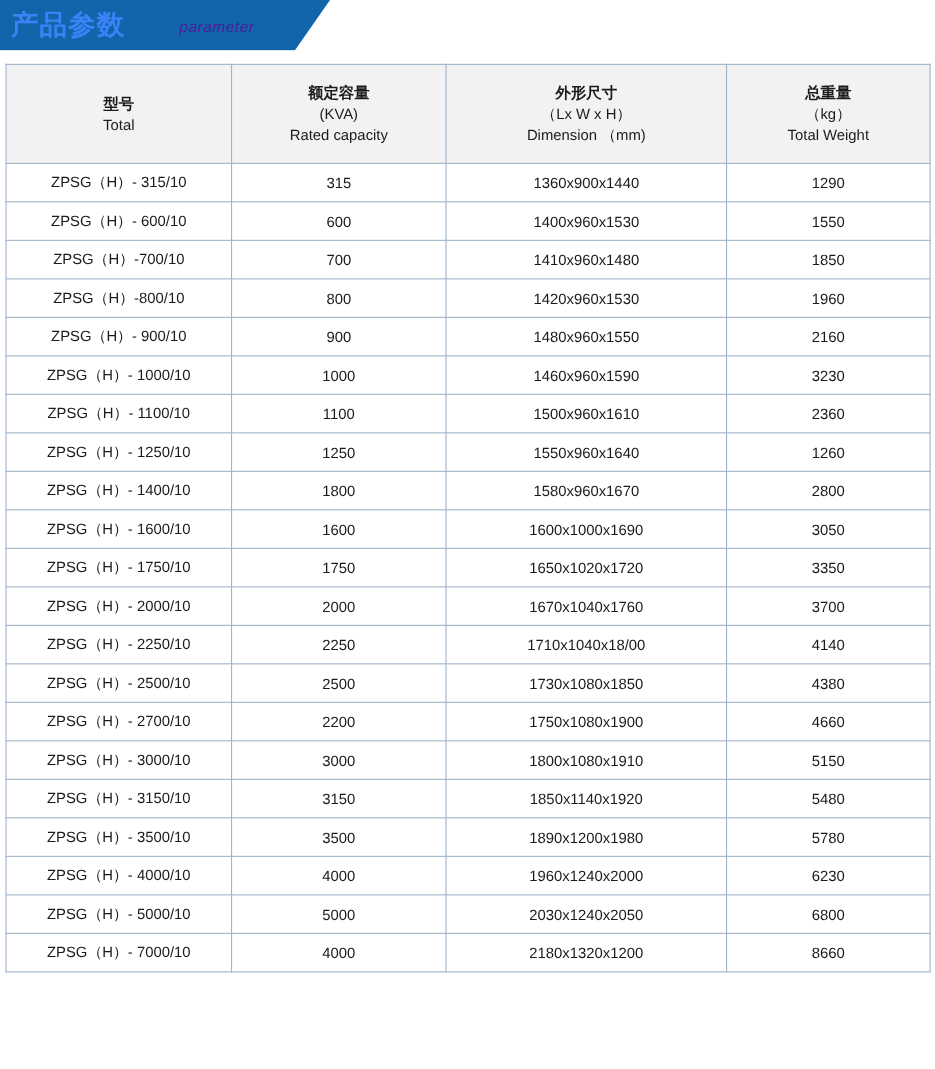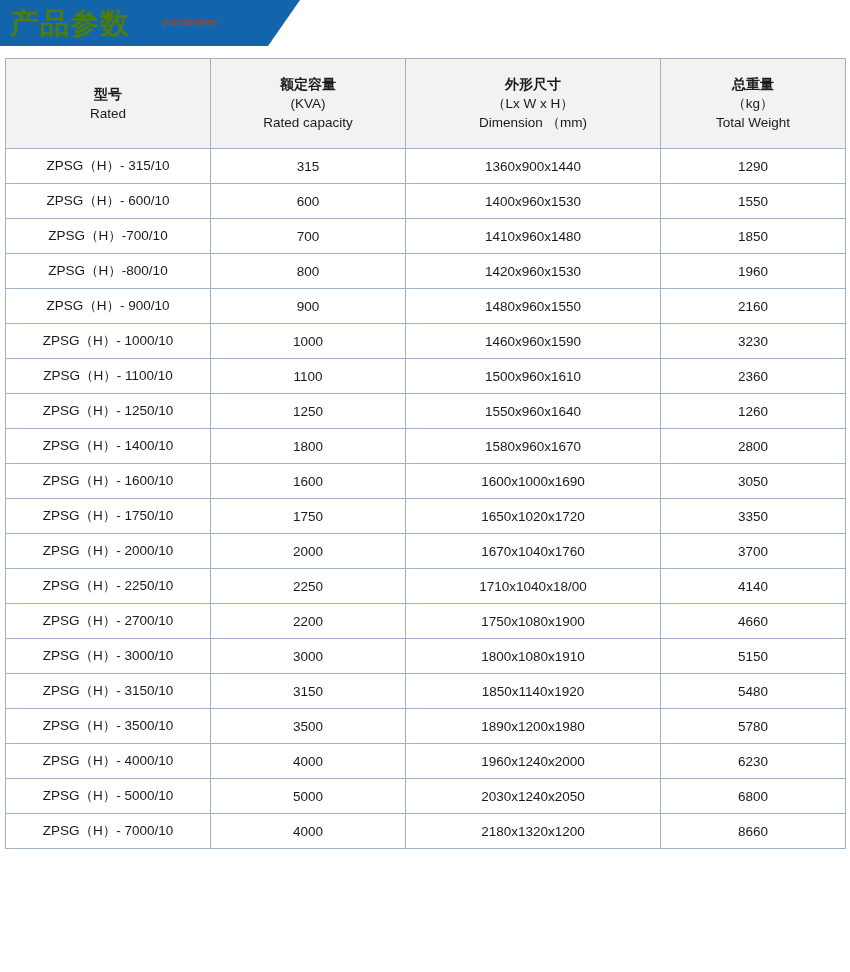--- a/index.html
+++ b/index.html
@@ -30,32 +30,32 @@
     height: 46px;
     width: 300px;
     background: #1264ab;
     
     clip-path: polygon(0 0, 300px 0, 268px 46px, 0 46px);
   }
   .banner-title {
     position: absolute;
     left: 10px;
     top: 7px;
-    font-size: 29px;
+    font-size: 25px;
     font-weight: bold;
-    color: #4d7c0f;
+    color: #3b82f6;
     letter-spacing: 1px;
     line-height: 32px;
   }
   .banner-sub {
     position: absolute;
     left: 163px;
     top: 16px;
-    font-size: 11px;
-    color: #c2410c;
+    font-size: 14px;
+    color: #4c1d95;
     font-style: italic;
     letter-spacing: 0.5px;
   }
 
   
   .table-wrap {
     padding: 0 0 0 0;
     width: 692px;
   }
   table.params {
@@ -113,21 +113,21 @@
     <colgroup>
       <col class="c1">
         <col class="c2">
         <col class="c3">
         <col class="c4">
     </colgroup>
     <thead>
       <tr>
         <th>
           <span class="cn">型号</span>
-          <span class="l2">Rated</span>
+          <span class="l2">Total</span>
         </th>
         <th>
           <span class="cn">额定容量</span>
           <span class="l2">(KVA)</span>
           <span class="l3">Rated capacity</span>
         </th>
         <th>
           <span class="cn">外形尺寸</span>
           <span class="l2">（Lx W x H）</span>
           <span class="l3">Dimension （mm)</span>
@@ -212,20 +212,26 @@
           <td>1670x1040x1760</td>
           <td>3700</td>
         </tr>
         <tr>
           <td>ZPSG（H）- 2250/10</td>
           <td>2250</td>
           <td>1710x1040x18/00</td>
           <td>4140</td>
         </tr>
         <tr>
+          <td>ZPSG（H）- 2500/10</td>
+          <td>2500</td>
+          <td>1730x1080x1850</td>
+          <td>4380</td>
+        </tr>
+        <tr>
           <td>ZPSG（H）- 2700/10</td>
           <td>2200</td>
           <td>1750x1080x1900</td>
           <td>4660</td>
         </tr>
         <tr>
           <td>ZPSG（H）- 3000/10</td>
           <td>3000</td>
           <td>1800x1080x1910</td>
           <td>5150</td>

